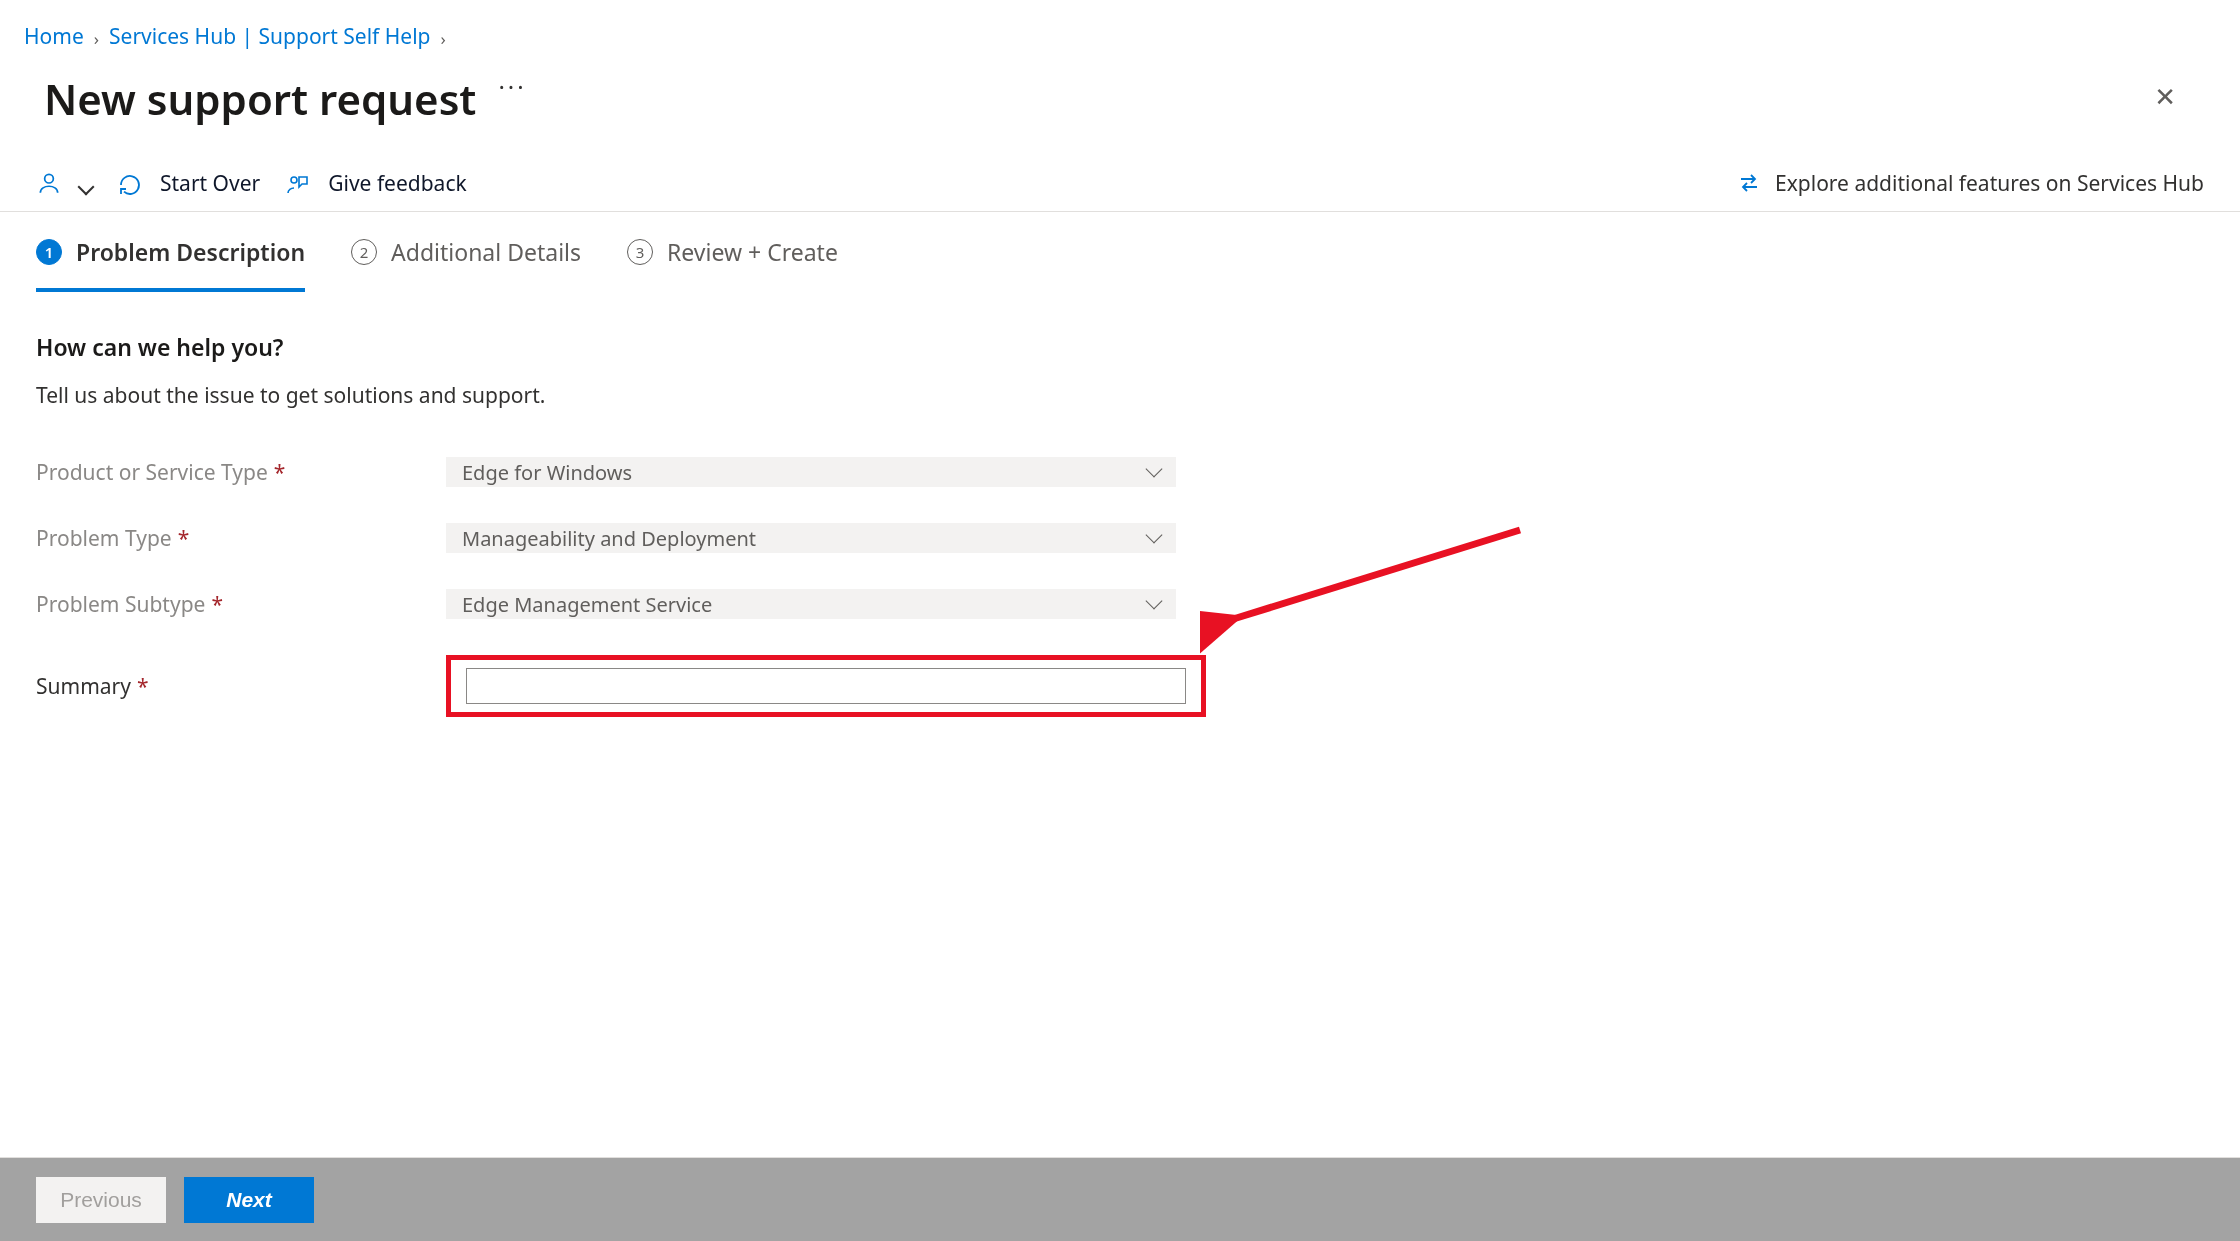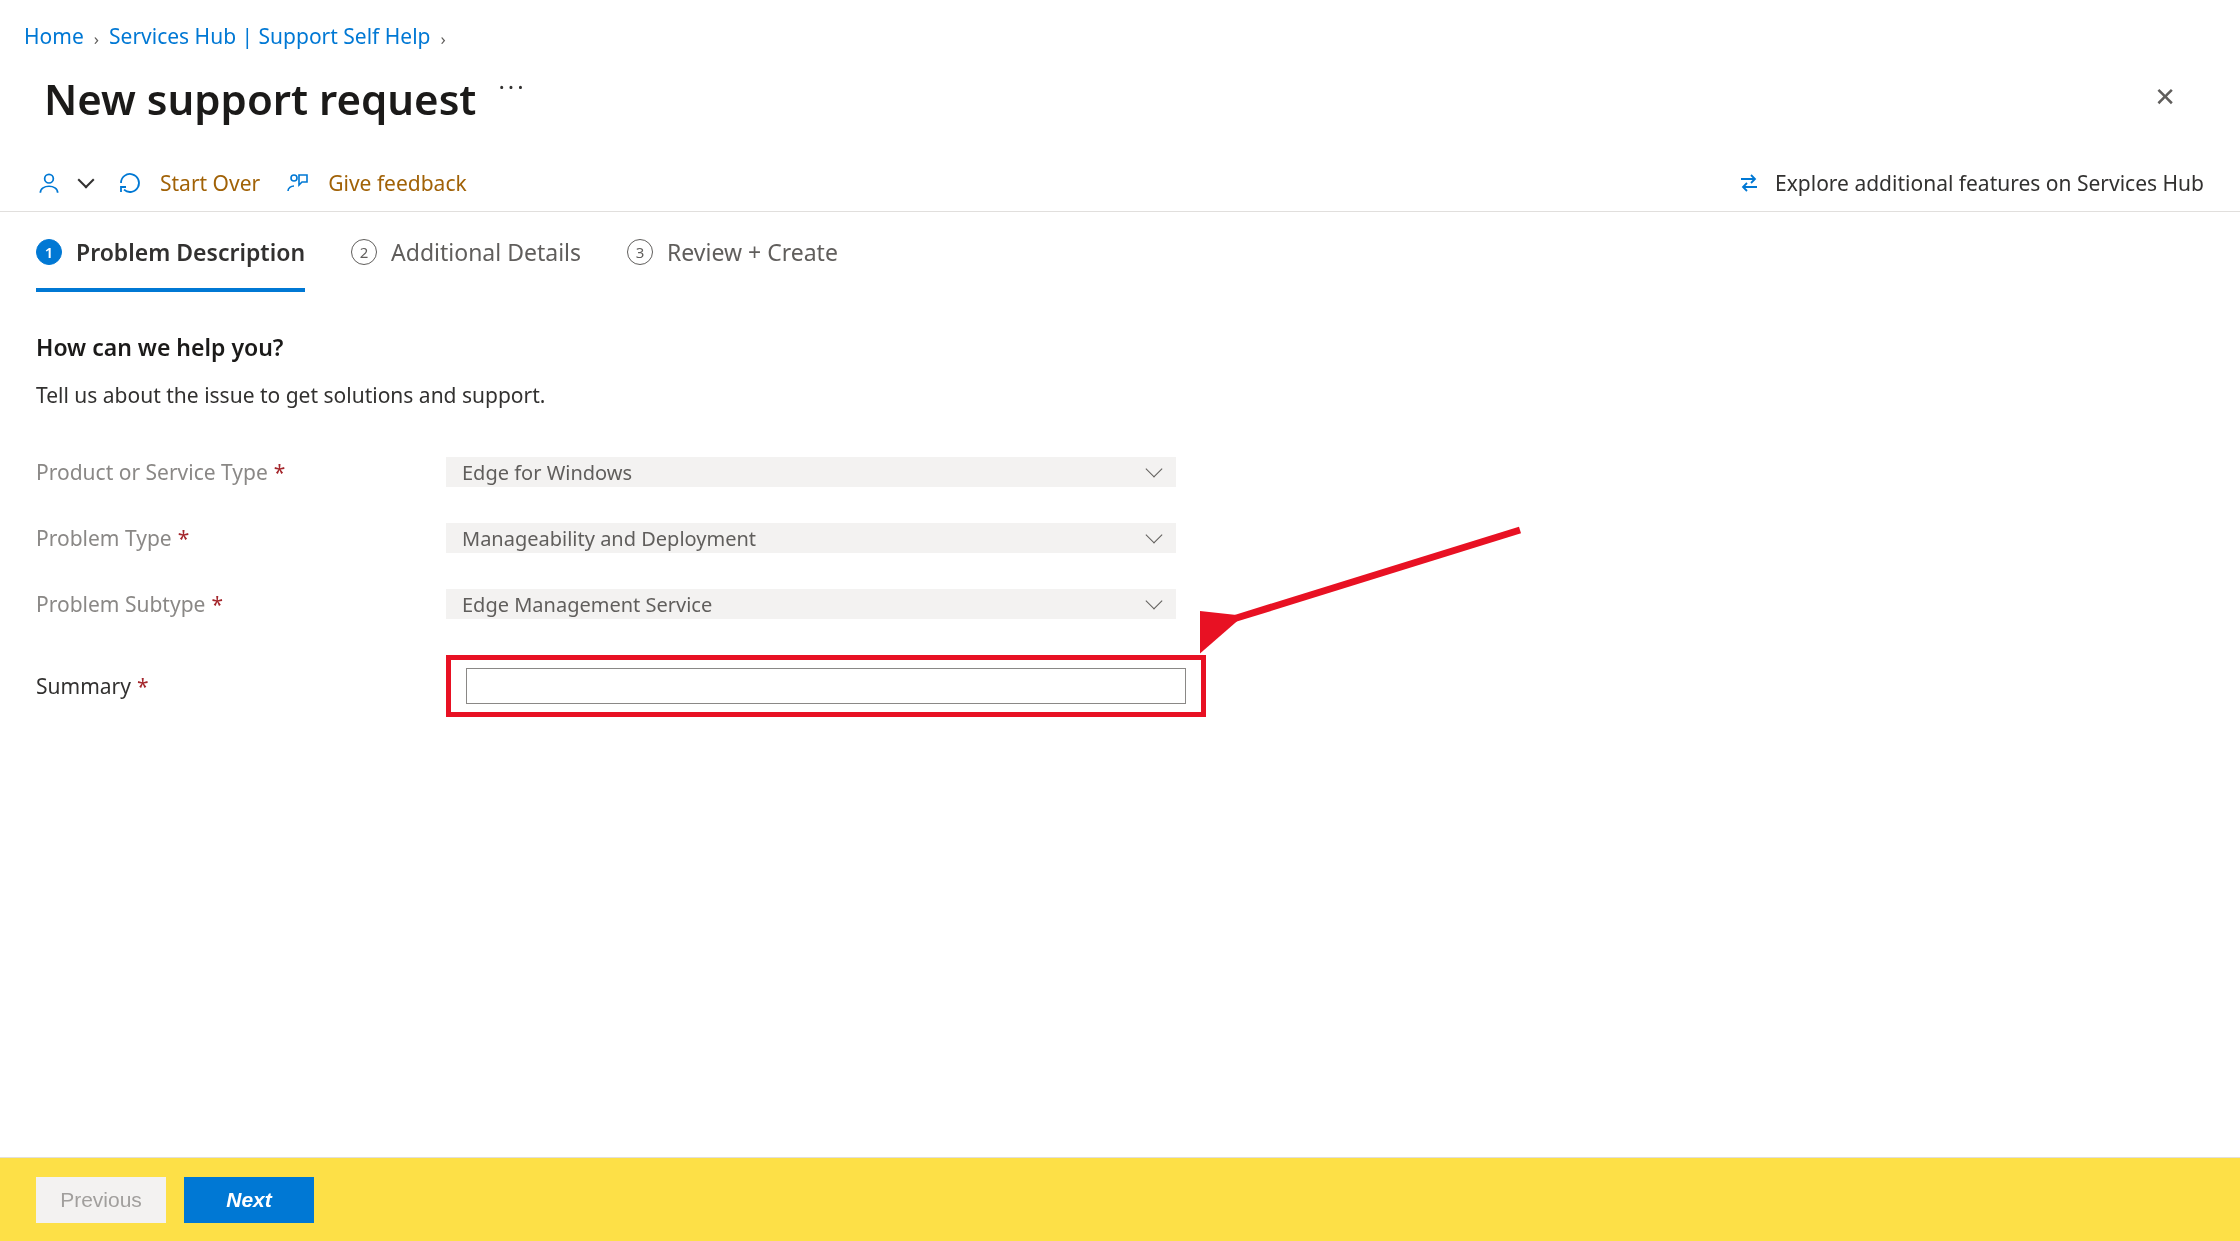--- a/index.html
+++ b/index.html
@@ -12,21 +12,21 @@
 
   
   .title-row     { display:flex; align-items:flex-start; padding:20px 44px 12px; }
   .page-title    { font-size:42px; font-weight:600; color:#1b1a19; }
   .title-more    { margin-left:22px; font-size:24px; letter-spacing:3px; color:#323130; cursor:pointer; }
   .title-close   { margin-left:auto; font-size:26px; color:#605e5c; cursor:pointer; padding:8px 20px; font-weight:400; }
 
   
   .toolbar       { display:flex; align-items:center; padding:30px 36px 14px; border-bottom:1px solid #e1dfdd; }
   .tb-group      { display:flex; align-items:center; gap:26px; }
-  .tb-item       { display:flex; align-items:center; gap:18px; font-size:21px; color:#a16207; cursor:pointer; }
+  .tb-item       { display:flex; align-items:flex-end; gap:18px; font-size:21px; color:#0f172a; cursor:pointer; }
   .tb-right      { margin-left:auto; display:flex; align-items:center; gap:14px; font-size:21px; color:#323130; cursor:pointer; }
   .tb-icon svg   { display:block; }
   .chevron-small { display:inline-block; transform:rotate(45deg); width:12px; height:12px; border-right:2px solid #323130; border-bottom:2px solid #323130; position:relative; top:-3px;}
 
   
   .tabs          { display:flex; gap:46px; padding:24px 36px 0; border-bottom:1px solid transparent; }
   .tab           { display:flex; align-items:center; gap:14px; padding-bottom:20px; font-size:23px; color:#605e5c; cursor:pointer; border-bottom:4px solid transparent; }
   .tab.active    { color:#323130; font-weight:600; border-bottom-color:#0078d4; }
   .step-badge    { width:26px; height:26px; border-radius:50%; border:1.5px solid #605e5c; display:flex; align-items:center; justify-content:center; font-size:15px; color:#605e5c; font-weight:400; }
   .tab.active .step-badge { background:#0078d4; color:#fff; border-color:#0078d4; font-weight:600; }
@@ -45,21 +45,21 @@
   .select        { width:730px; height:30px; background:#f3f2f1; border:none; display:flex; align-items:center; justify-content:space-between; padding:0 16px; font-size:20px; color:#605e5c; cursor:pointer; }
   .select .chev  { transform:rotate(45deg); width:12px; height:12px; border-right:1.5px solid #605e5c; border-bottom:1.5px solid #605e5c; position:relative; top:-3px; }
 
   .summary-shell { position:relative; width:760px; height:62px; border:5px solid #e81123; display:flex; align-items:center; justify-content:center; }
   .summary-input { width:720px; height:36px; border:1px solid #8a8886; background:#fff; padding:0 10px; font-size:20px; }
 
   
   .annot         { position:absolute; left:1200px; top:520px; pointer-events:none; }
 
   
-  .footer        { position:fixed; left:0; right:0; bottom:0; height:84px; border-top:1px solid #e1dfdd; display:flex; align-items:center; padding:0 36px; gap:18px; background:#fde047;}
+  .footer        { position:fixed; left:0; right:0; bottom:0; height:84px; border-top:1px solid #e1dfdd; display:flex; align-items:center; padding:0 36px; gap:18px; background:#a3a3a3;}
   .btn           { height:46px; min-width:130px; padding:0 24px; font-size:21px; border:none; cursor:pointer; }
   .btn.prev      { background:#f3f2f1; color:#a19f9d; }
   .btn.next      { background:#0078d4; color:#fff; font-weight:600;font-style:italic; }
 </style>
 </head>
 <body>
 
 <nav class="breadcrumb">
   <a href="#">Home</a>
   <span class="crumb-sep">›</span>

